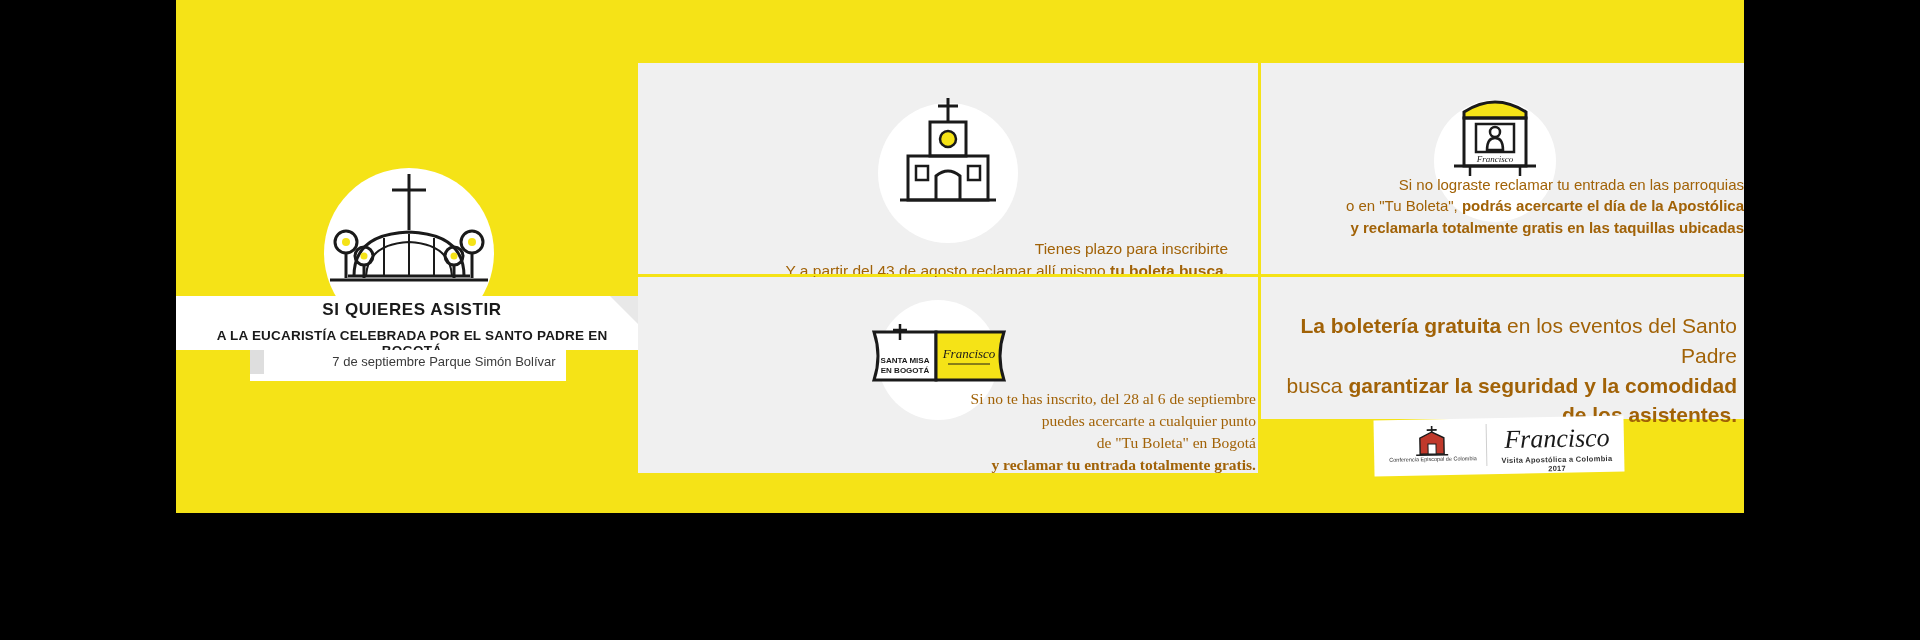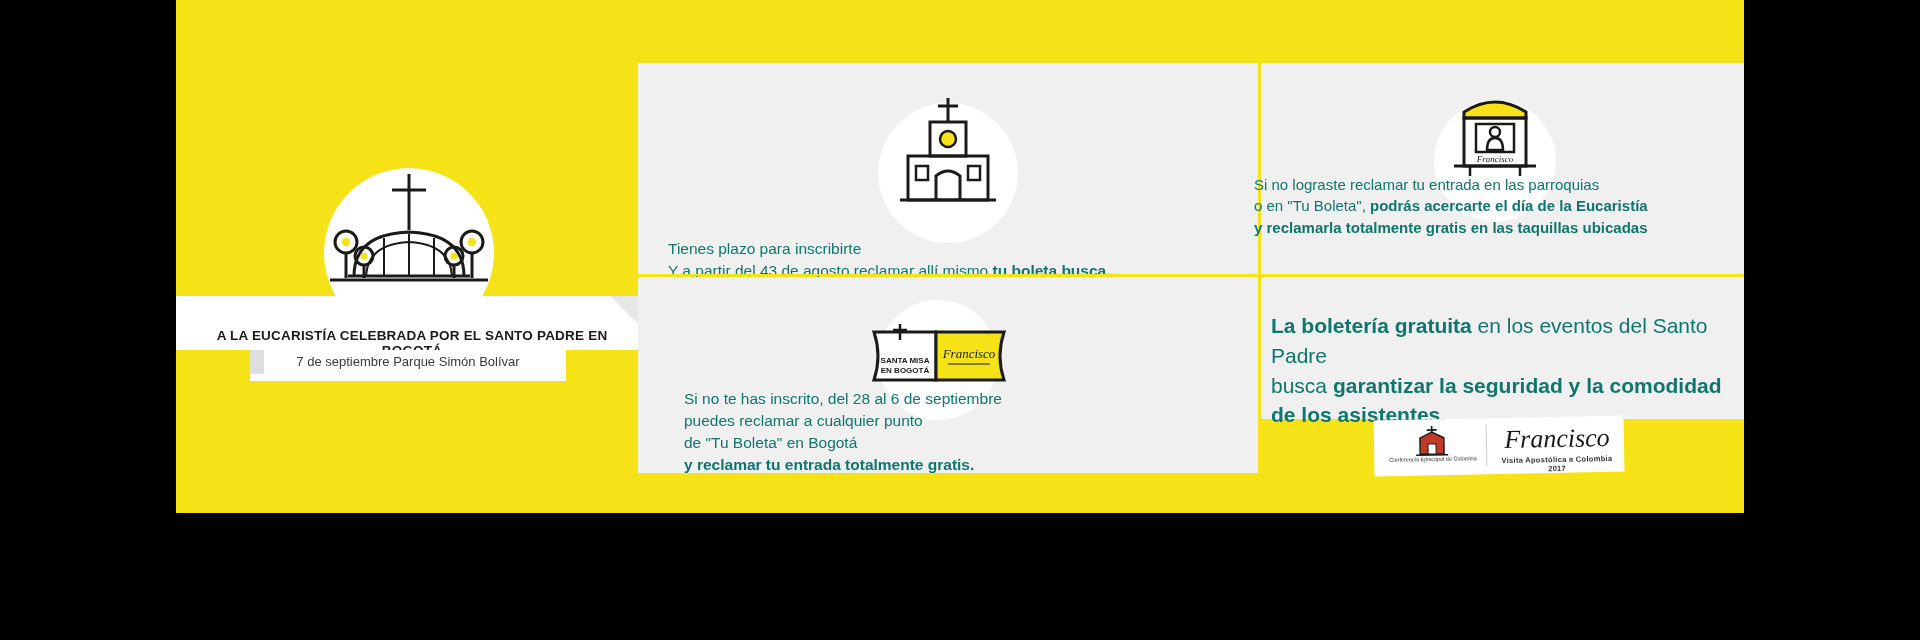--- a/index.html
+++ b/index.html
@@ -115,20 +115,21 @@
     clip-path: polygon(0 0, 100% 0, 100% 100%, 0 100%);
   }
   .banner-date {
     position: absolute;
     left: 74px;
     top: 354px;
     width: 316px;
     text-align: center;
     font-size: 13px;
     color: #3a3a3a;
+    padding-left: 36px;
   }
   .banner-tab {
     position: absolute;
     left: 74px;
     top: 374px;
     width: 316px;
     height: 7px;
     background: #ffffff;
   }
 
@@ -172,22 +173,22 @@
     width: 620px;
   }
   #div-right {
     left: 1085px;
     top: 274px;
     width: 483px;
   }
 
   .card-text {
     position: absolute;
-    text-align: left;
-    color: #0f766e;
+    text-align: right;
+    color: #a16207;
     font-size: 15.5px;
     line-height: 1.42;
   }
   .card-text b { font-weight: bold; }
 
   
   .icon-circle {
     position: absolute;
     background: #ffffff;
     border-radius: 50%;
@@ -253,20 +254,21 @@
         <circle cx="130" cy="88" r="3.5" fill="#f5e317"></circle>
         <line x1="130" y1="97" x2="130" y2="110" stroke="#1a1a1a" stroke-width="3"></line>
 
         <line x1="6" y1="112" x2="164" y2="112" stroke="#1a1a1a" stroke-width="3"></line>
       </svg>
     </div>
 
     <div class="banner-main">
       <div class="shade"></div>
     </div>
+    <div class="banner-title">SI QUIERES ASISTIR</div>
 
     <div class="banner-second"></div>
     <div class="banner-sub">A LA EUCARISTÍA CELEBRADA POR EL SANTO PADRE EN BOGOTÁ</div>
 
     <div class="banner-third">
       <div class="shade-l"></div>
     </div>
     <div class="banner-date">7 de septiembre Parque Simón Bolívar</div>
     <div class="banner-tab"></div>
   </div>
@@ -298,43 +300,43 @@
     <path d="M8 14 L70 14 L70 62 L8 62 Q16 38 8 14 Z" fill="#ffffff" stroke="#1a1a1a" stroke-width="3"></path>
     <path d="M70 14 L138 14 Q130 38 138 62 L70 62 Z" fill="#f5e317" stroke="#1a1a1a" stroke-width="3"></path>
     <line x1="70" y1="14" x2="70" y2="62" stroke="#1a1a1a" stroke-width="2" stroke-dasharray="5,4"></line>
     <line x1="34" y1="6" x2="34" y2="22" stroke="#1a1a1a" stroke-width="2.5"></line>
     <line x1="27" y1="12" x2="41" y2="12" stroke="#1a1a1a" stroke-width="2.5"></line>
     <text x="39" y="45" font-family="Liberation Sans, sans-serif" font-size="8" font-weight="bold" text-anchor="middle" fill="#1a1a1a">SANTA MISA</text>
     <text x="39" y="55" font-family="Liberation Sans, sans-serif" font-size="8" font-weight="bold" text-anchor="middle" fill="#1a1a1a">EN BOGOTÁ</text>
     <text x="103" y="40" font-family="Liberation Serif, serif" font-size="13" font-style="italic" text-anchor="middle" fill="#1a1a1a">Francisco</text>
     <line x1="82" y1="46" x2="124" y2="46" stroke="#1a1a1a" stroke-width="1"></line>
   </svg>
-  <div class="card-text" style="left:508px; top:388px; width:560px;">
+  <div class="card-text" style="left:520px; top:388px; width:560px;font-family:Liberation Serif, serif;">
     <div><span>Si no te has inscrito, del 28 al 6 de septiembre</span></div>
-    <div><span>puedes reclamar a cualquier punto</span></div>
+    <div><span>puedes acercarte a cualquier punto</span></div>
     <div><span>de "Tu Boleta" en Bogotá</span></div>
     <div><b>y reclamar tu entrada totalmente gratis.</b></div>
   </div>
 
   <div class="card" id="card-right-top"></div>
   <div class="icon-circle" style="left:1258px; top:100px; width:122px; height:122px;"></div>
   <svg style="position:absolute; left:1258px; top:88px;" width="122" height="92" viewBox="0 0 122 92">
     <path d="M30 24 Q61 4 92 24 L92 30 L30 30 Z" fill="#f5e317" stroke="#1a1a1a" stroke-width="3"></path>
     <rect x="30" y="30" width="62" height="48" fill="none" stroke="#1a1a1a" stroke-width="3"></rect>
     <rect x="42" y="36" width="38" height="28" fill="none" stroke="#1a1a1a" stroke-width="2.5"></rect>
     <circle cx="61" cy="44" r="5" fill="none" stroke="#1a1a1a" stroke-width="2.5"></circle>
     <path d="M53 62 Q53 50 61 50 Q69 50 69 62 Z" fill="none" stroke="#1a1a1a" stroke-width="2.5"></path>
     <text x="61" y="74" font-family="Liberation Serif, serif" font-size="9" font-style="italic" text-anchor="middle" fill="#1a1a1a">Francisco</text>
     <line x1="20" y1="78" x2="102" y2="78" stroke="#1a1a1a" stroke-width="3"></line>
     <line x1="36" y1="78" x2="36" y2="88" stroke="#1a1a1a" stroke-width="2.5"></line>
     <line x1="86" y1="78" x2="86" y2="88" stroke="#1a1a1a" stroke-width="2.5"></line>
   </svg>
   <div class="card-text" style="left:1078px; top:174px; width:490px; font-size:15px;">
     <div><span>Si no lograste reclamar tu entrada en las parroquias</span></div>
-    <div><span>o en "Tu Boleta",  </span><b>podrás acercarte el día de la Eucaristía</b></div>
+    <div><span>o en "Tu Boleta",  </span><b>podrás acercarte el día de la Apostólica</b></div>
     <div><b>y reclamarla totalmente gratis en las taquillas ubicadas</b></div>
   </div>
   <div class="divider-yellow" id="div-right"></div>
 
   <div class="card" id="card-right-bottom"></div>
   <div class="card-text" style="left:1095px; top:311px; width:466px; font-size:21px;">
     <div><b>La boletería gratuita</b><span> en los eventos del Santo Padre</span></div>
     <div><span>busca </span><b>garantizar la seguridad y la comodidad</b></div>
     <div><b>de los asistentes.</b></div>
   </div>

